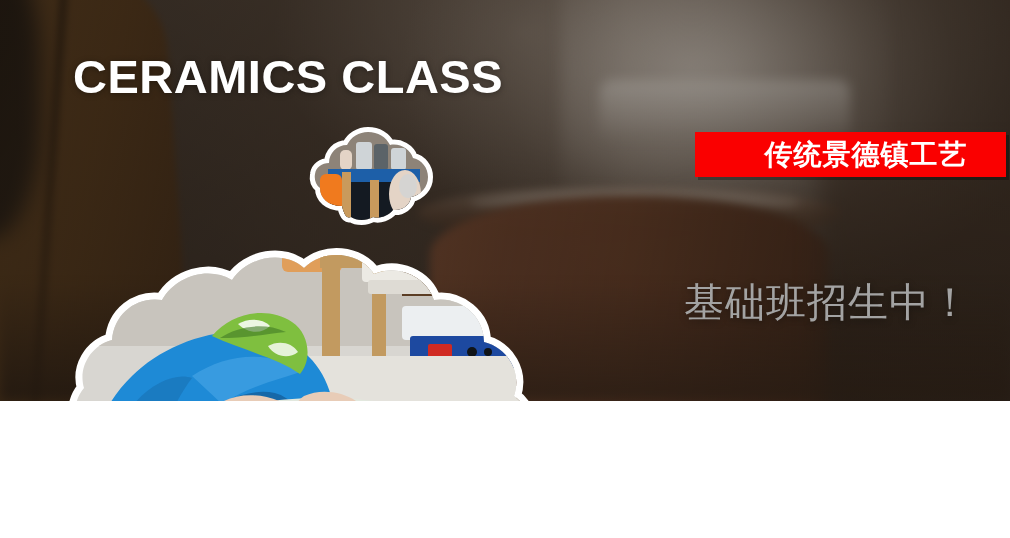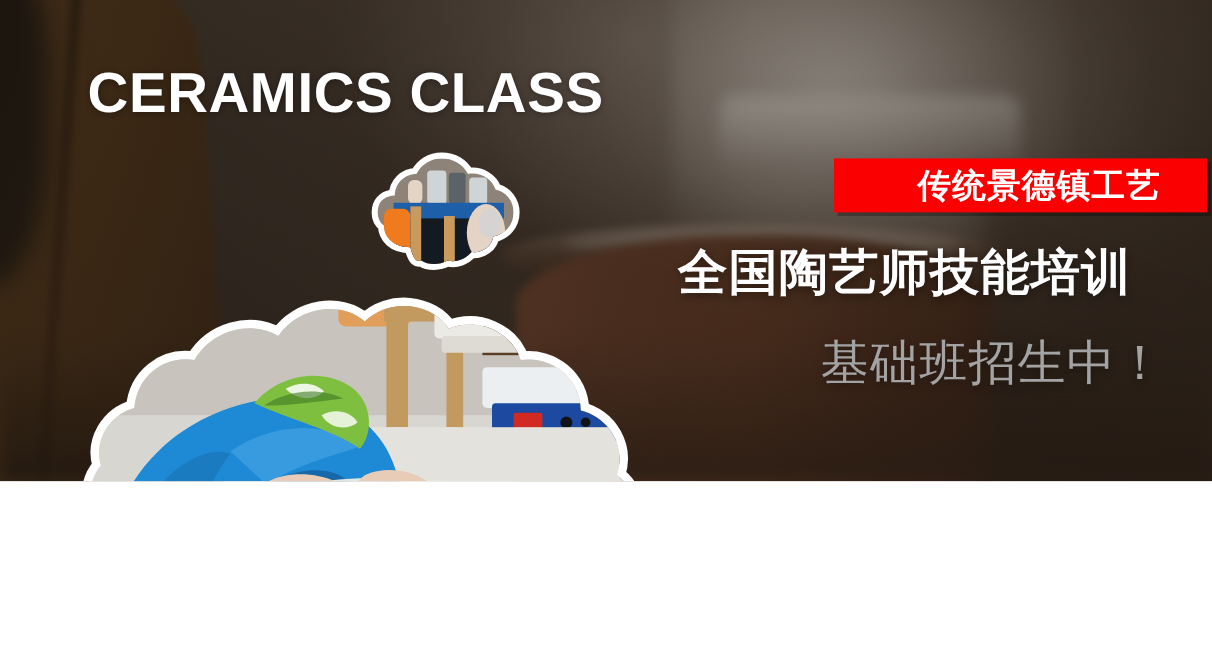--- a/index.html
+++ b/index.html
@@ -411,21 +411,20 @@
         <path fill="#ffffff" d="M210,224 C222,218 238,220 246,230 C234,240 218,236 210,224 Z" opacity="0.45"></path>
 
         <path fill="#ffffff" d="M120,300 C150,284 190,290 220,278 C250,290 290,282 320,296 L320,300 Z" opacity="0.9"></path>
       </g>
     </svg>
   </div>
 
   <div class="ribbon">
     <span class="ribbon-text">传统景德镇工艺</span>
   </div>
-  <div class="headline">全国陶艺师技能培训</div>
   <div class="subline">基础班招生中！</div>
 
   <div class="white-strip"></div>
 
   <div class="splash">
     <svg width="420" height="68" viewBox="0 0 420 68">
       <ellipse cx="205" cy="4" rx="175" ry="34" fill="#c9ccd4"></ellipse>
       <ellipse cx="205" cy="0" rx="158" ry="30" fill="#dfe2e8"></ellipse>
       <path d="M8,20 C40,16 70,24 96,20 C120,16 140,26 170,22 C196,18 210,30 240,26 C268,22 290,32 320,26 C346,21 366,28 392,22 L400,44 C360,40 330,46 300,42 C270,38 250,46 220,44 C190,42 170,48 140,44 C110,40 80,46 50,42 C30,39 16,36 4,34 Z" fill="#ffffff"></path>
       <path d="M60,28 C96,22 124,34 158,28 C188,23 208,36 244,30 C278,24 300,36 336,30 L340,52 L56,52 Z" fill="#ffffff" opacity="0.95"></path>

